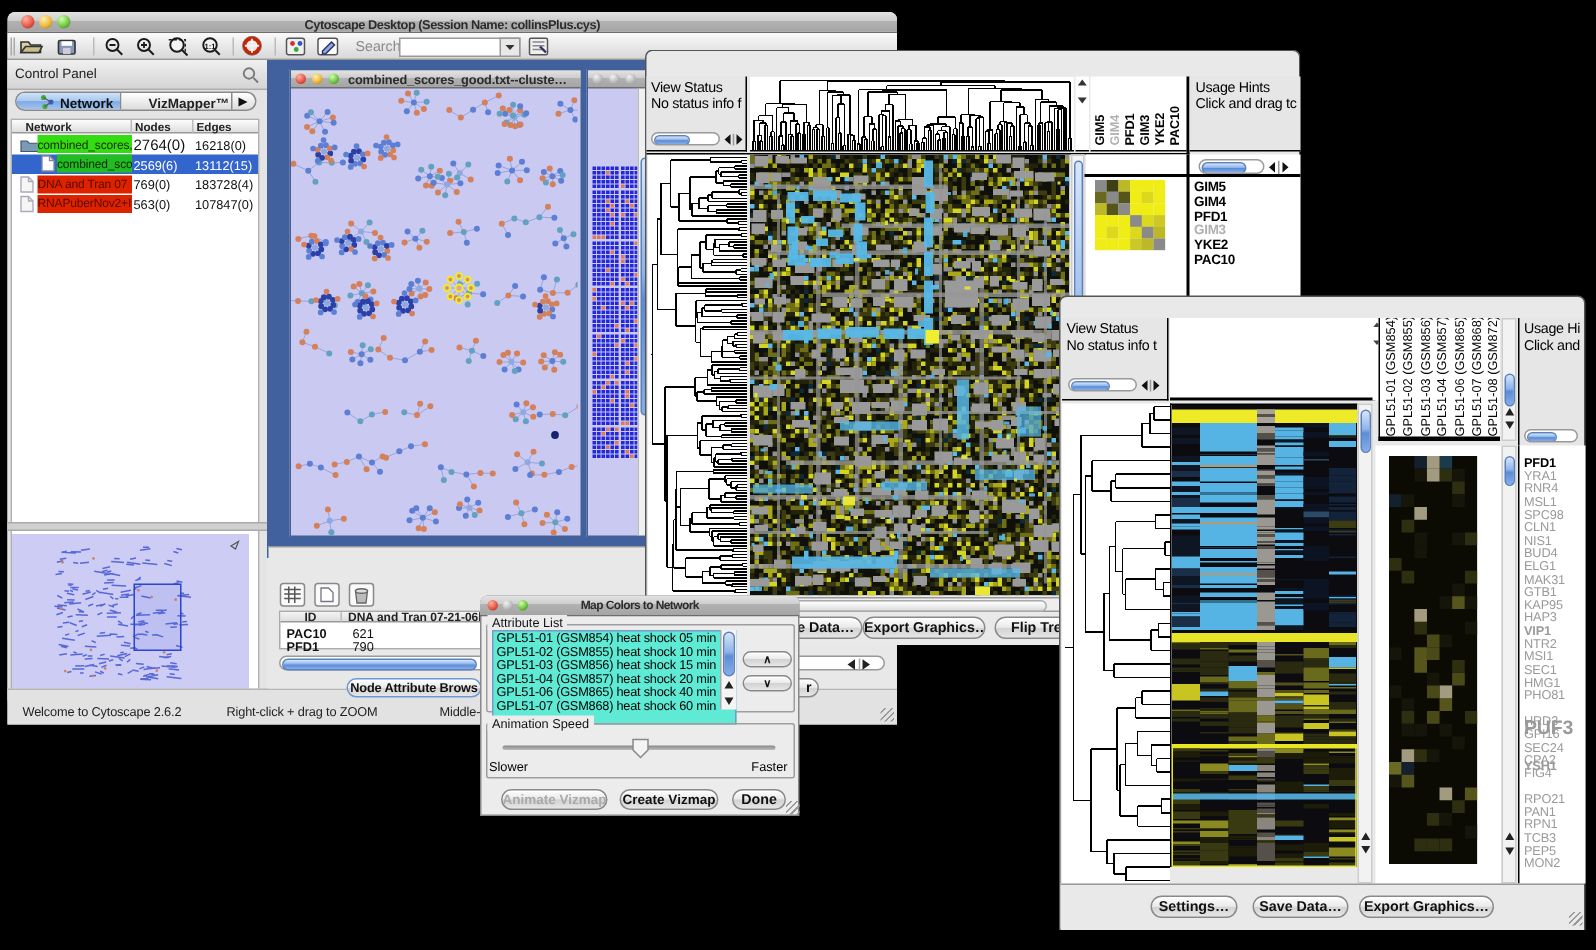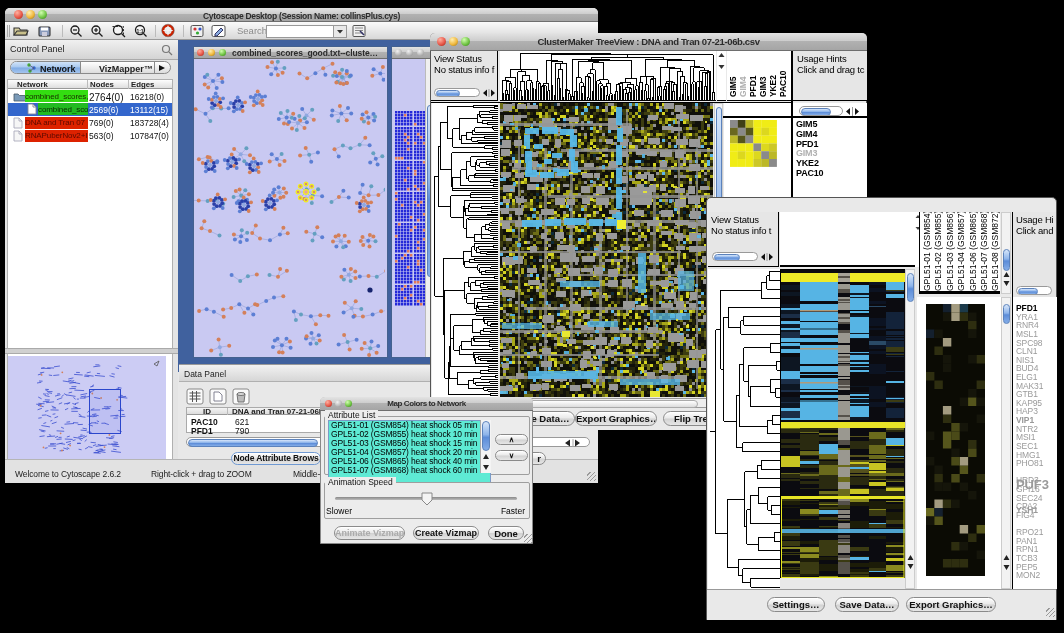--- a/index.html
+++ b/index.html
@@ -634,23 +634,20 @@
       <svg width="43" height="298" style="position:absolute;left:0;top:0">
         <path d="M3 52h2.4v2.4h-2.4zM6 52h2.4v2.4h-2.4zM9 52h2.4v2.4h-2.4zM12 52h2.4v2.4h-2.4zM15 52h2.4v2.4h-2.4zM18 52h2.4v2.4h-2.4zM22 52h2.4v2.4h-2.4zM25 52h2.4v2.4h-2.4zM28 52h2.4v2.4h-2.4zM31 52h2.4v2.4h-2.4zM34 52h2.4v2.4h-2.4zM37 52h2.4v2.4h-2.4zM40 52h2.4v2.4h-2.4zM3 55h2.4v2.4h-2.4zM6 55h2.4v2.4h-2.4zM9 55h2.4v2.4h-2.4zM15 55h2.4v2.4h-2.4zM18 55h2.4v2.4h-2.4zM22 55h2.4v2.4h-2.4zM25 55h2.4v2.4h-2.4zM28 55h2.4v2.4h-2.4zM31 55h2.4v2.4h-2.4zM34 55h2.4v2.4h-2.4zM37 55h2.4v2.4h-2.4zM40 55h2.4v2.4h-2.4zM3 58h2.4v2.4h-2.4zM6 58h2.4v2.4h-2.4zM9 58h2.4v2.4h-2.4zM12 58h2.4v2.4h-2.4zM15 58h2.4v2.4h-2.4zM18 58h2.4v2.4h-2.4zM22 58h2.4v2.4h-2.4zM25 58h2.4v2.4h-2.4zM28 58h2.4v2.4h-2.4zM31 58h2.4v2.4h-2.4zM34 58h2.4v2.4h-2.4zM37 58h2.4v2.4h-2.4zM40 58h2.4v2.4h-2.4zM3 61h2.4v2.4h-2.4zM6 61h2.4v2.4h-2.4zM9 61h2.4v2.4h-2.4zM12 61h2.4v2.4h-2.4zM15 61h2.4v2.4h-2.4zM18 61h2.4v2.4h-2.4zM22 61h2.4v2.4h-2.4zM25 61h2.4v2.4h-2.4zM28 61h2.4v2.4h-2.4zM31 61h2.4v2.4h-2.4zM34 61h2.4v2.4h-2.4zM37 61h2.4v2.4h-2.4zM40 61h2.4v2.4h-2.4zM3 64h2.4v2.4h-2.4zM6 64h2.4v2.4h-2.4zM9 64h2.4v2.4h-2.4zM12 64h2.4v2.4h-2.4zM15 64h2.4v2.4h-2.4zM18 64h2.4v2.4h-2.4zM25 64h2.4v2.4h-2.4zM28 64h2.4v2.4h-2.4zM31 64h2.4v2.4h-2.4zM34 64h2.4v2.4h-2.4zM37 64h2.4v2.4h-2.4zM3 68h2.4v2.4h-2.4zM6 68h2.4v2.4h-2.4zM9 68h2.4v2.4h-2.4zM12 68h2.4v2.4h-2.4zM15 68h2.4v2.4h-2.4zM18 68h2.4v2.4h-2.4zM22 68h2.4v2.4h-2.4zM25 68h2.4v2.4h-2.4zM28 68h2.4v2.4h-2.4zM31 68h2.4v2.4h-2.4zM34 68h2.4v2.4h-2.4zM37 68h2.4v2.4h-2.4zM40 68h2.4v2.4h-2.4zM3 71h2.4v2.4h-2.4zM6 71h2.4v2.4h-2.4zM9 71h2.4v2.4h-2.4zM12 71h2.4v2.4h-2.4zM15 71h2.4v2.4h-2.4zM18 71h2.4v2.4h-2.4zM22 71h2.4v2.4h-2.4zM25 71h2.4v2.4h-2.4zM28 71h2.4v2.4h-2.4zM31 71h2.4v2.4h-2.4zM34 71h2.4v2.4h-2.4zM37 71h2.4v2.4h-2.4zM40 71h2.4v2.4h-2.4zM3 74h2.4v2.4h-2.4zM6 74h2.4v2.4h-2.4zM9 74h2.4v2.4h-2.4zM15 74h2.4v2.4h-2.4zM18 74h2.4v2.4h-2.4zM22 74h2.4v2.4h-2.4zM28 74h2.4v2.4h-2.4zM31 74h2.4v2.4h-2.4zM40 74h2.4v2.4h-2.4zM3 77h2.4v2.4h-2.4zM6 77h2.4v2.4h-2.4zM9 77h2.4v2.4h-2.4zM12 77h2.4v2.4h-2.4zM18 77h2.4v2.4h-2.4zM22 77h2.4v2.4h-2.4zM25 77h2.4v2.4h-2.4zM31 77h2.4v2.4h-2.4zM34 77h2.4v2.4h-2.4zM37 77h2.4v2.4h-2.4zM40 77h2.4v2.4h-2.4zM3 80h2.4v2.4h-2.4zM6 80h2.4v2.4h-2.4zM9 80h2.4v2.4h-2.4zM15 80h2.4v2.4h-2.4zM18 80h2.4v2.4h-2.4zM22 80h2.4v2.4h-2.4zM25 80h2.4v2.4h-2.4zM28 80h2.4v2.4h-2.4zM31 80h2.4v2.4h-2.4zM34 80h2.4v2.4h-2.4zM37 80h2.4v2.4h-2.4zM40 80h2.4v2.4h-2.4zM3 83h2.4v2.4h-2.4zM6 83h2.4v2.4h-2.4zM9 83h2.4v2.4h-2.4zM12 83h2.4v2.4h-2.4zM18 83h2.4v2.4h-2.4zM25 83h2.4v2.4h-2.4zM28 83h2.4v2.4h-2.4zM34 83h2.4v2.4h-2.4zM37 83h2.4v2.4h-2.4zM40 83h2.4v2.4h-2.4zM3 86h2.4v2.4h-2.4zM6 86h2.4v2.4h-2.4zM9 86h2.4v2.4h-2.4zM12 86h2.4v2.4h-2.4zM15 86h2.4v2.4h-2.4zM18 86h2.4v2.4h-2.4zM22 86h2.4v2.4h-2.4zM25 86h2.4v2.4h-2.4zM28 86h2.4v2.4h-2.4zM31 86h2.4v2.4h-2.4zM34 86h2.4v2.4h-2.4zM40 86h2.4v2.4h-2.4zM3 89h2.4v2.4h-2.4zM6 89h2.4v2.4h-2.4zM9 89h2.4v2.4h-2.4zM12 89h2.4v2.4h-2.4zM18 89h2.4v2.4h-2.4zM22 89h2.4v2.4h-2.4zM25 89h2.4v2.4h-2.4zM28 89h2.4v2.4h-2.4zM31 89h2.4v2.4h-2.4zM34 89h2.4v2.4h-2.4zM37 89h2.4v2.4h-2.4zM3 92h2.4v2.4h-2.4zM6 92h2.4v2.4h-2.4zM9 92h2.4v2.4h-2.4zM12 92h2.4v2.4h-2.4zM15 92h2.4v2.4h-2.4zM18 92h2.4v2.4h-2.4zM22 92h2.4v2.4h-2.4zM25 92h2.4v2.4h-2.4zM28 92h2.4v2.4h-2.4zM31 92h2.4v2.4h-2.4zM34 92h2.4v2.4h-2.4zM37 92h2.4v2.4h-2.4zM40 92h2.4v2.4h-2.4zM3 95h2.4v2.4h-2.4zM6 95h2.4v2.4h-2.4zM9 95h2.4v2.4h-2.4zM12 95h2.4v2.4h-2.4zM15 95h2.4v2.4h-2.4zM18 95h2.4v2.4h-2.4zM22 95h2.4v2.4h-2.4zM25 95h2.4v2.4h-2.4zM28 95h2.4v2.4h-2.4zM31 95h2.4v2.4h-2.4zM34 95h2.4v2.4h-2.4zM37 95h2.4v2.4h-2.4zM40 95h2.4v2.4h-2.4zM12 98h2.4v2.4h-2.4zM15 98h2.4v2.4h-2.4zM18 98h2.4v2.4h-2.4zM22 98h2.4v2.4h-2.4zM25 98h2.4v2.4h-2.4zM28 98h2.4v2.4h-2.4zM31 98h2.4v2.4h-2.4zM34 98h2.4v2.4h-2.4zM37 98h2.4v2.4h-2.4zM40 98h2.4v2.4h-2.4zM3 102h2.4v2.4h-2.4zM6 102h2.4v2.4h-2.4zM9 102h2.4v2.4h-2.4zM12 102h2.4v2.4h-2.4zM15 102h2.4v2.4h-2.4zM18 102h2.4v2.4h-2.4zM22 102h2.4v2.4h-2.4zM25 102h2.4v2.4h-2.4zM28 102h2.4v2.4h-2.4zM37 102h2.4v2.4h-2.4zM40 102h2.4v2.4h-2.4zM3 105h2.4v2.4h-2.4zM6 105h2.4v2.4h-2.4zM9 105h2.4v2.4h-2.4zM12 105h2.4v2.4h-2.4zM15 105h2.4v2.4h-2.4zM18 105h2.4v2.4h-2.4zM22 105h2.4v2.4h-2.4zM25 105h2.4v2.4h-2.4zM28 105h2.4v2.4h-2.4zM31 105h2.4v2.4h-2.4zM34 105h2.4v2.4h-2.4zM37 105h2.4v2.4h-2.4zM40 105h2.4v2.4h-2.4zM3 108h2.4v2.4h-2.4zM6 108h2.4v2.4h-2.4zM9 108h2.4v2.4h-2.4zM12 108h2.4v2.4h-2.4zM18 108h2.4v2.4h-2.4zM22 108h2.4v2.4h-2.4zM25 108h2.4v2.4h-2.4zM28 108h2.4v2.4h-2.4zM31 108h2.4v2.4h-2.4zM34 108h2.4v2.4h-2.4zM37 108h2.4v2.4h-2.4zM40 108h2.4v2.4h-2.4zM3 111h2.4v2.4h-2.4zM6 111h2.4v2.4h-2.4zM9 111h2.4v2.4h-2.4zM12 111h2.4v2.4h-2.4zM15 111h2.4v2.4h-2.4zM18 111h2.4v2.4h-2.4zM25 111h2.4v2.4h-2.4zM28 111h2.4v2.4h-2.4zM31 111h2.4v2.4h-2.4zM34 111h2.4v2.4h-2.4zM40 111h2.4v2.4h-2.4zM3 114h2.4v2.4h-2.4zM6 114h2.4v2.4h-2.4zM9 114h2.4v2.4h-2.4zM12 114h2.4v2.4h-2.4zM15 114h2.4v2.4h-2.4zM18 114h2.4v2.4h-2.4zM25 114h2.4v2.4h-2.4zM28 114h2.4v2.4h-2.4zM31 114h2.4v2.4h-2.4zM34 114h2.4v2.4h-2.4zM40 114h2.4v2.4h-2.4zM3 117h2.4v2.4h-2.4zM6 117h2.4v2.4h-2.4zM9 117h2.4v2.4h-2.4zM12 117h2.4v2.4h-2.4zM15 117h2.4v2.4h-2.4zM18 117h2.4v2.4h-2.4zM22 117h2.4v2.4h-2.4zM25 117h2.4v2.4h-2.4zM28 117h2.4v2.4h-2.4zM31 117h2.4v2.4h-2.4zM34 117h2.4v2.4h-2.4zM37 117h2.4v2.4h-2.4zM40 117h2.4v2.4h-2.4zM3 120h2.4v2.4h-2.4zM6 120h2.4v2.4h-2.4zM9 120h2.4v2.4h-2.4zM15 120h2.4v2.4h-2.4zM18 120h2.4v2.4h-2.4zM22 120h2.4v2.4h-2.4zM25 120h2.4v2.4h-2.4zM28 120h2.4v2.4h-2.4zM31 120h2.4v2.4h-2.4zM34 120h2.4v2.4h-2.4zM37 120h2.4v2.4h-2.4zM40 120h2.4v2.4h-2.4zM3 123h2.4v2.4h-2.4zM6 123h2.4v2.4h-2.4zM9 123h2.4v2.4h-2.4zM12 123h2.4v2.4h-2.4zM15 123h2.4v2.4h-2.4zM18 123h2.4v2.4h-2.4zM22 123h2.4v2.4h-2.4zM25 123h2.4v2.4h-2.4zM28 123h2.4v2.4h-2.4zM34 123h2.4v2.4h-2.4zM37 123h2.4v2.4h-2.4zM40 123h2.4v2.4h-2.4zM3 126h2.4v2.4h-2.4zM6 126h2.4v2.4h-2.4zM9 126h2.4v2.4h-2.4zM12 126h2.4v2.4h-2.4zM15 126h2.4v2.4h-2.4zM18 126h2.4v2.4h-2.4zM25 126h2.4v2.4h-2.4zM28 126h2.4v2.4h-2.4zM31 126h2.4v2.4h-2.4zM34 126h2.4v2.4h-2.4zM37 126h2.4v2.4h-2.4zM40 126h2.4v2.4h-2.4zM3 129h2.4v2.4h-2.4zM6 129h2.4v2.4h-2.4zM9 129h2.4v2.4h-2.4zM12 129h2.4v2.4h-2.4zM18 129h2.4v2.4h-2.4zM22 129h2.4v2.4h-2.4zM28 129h2.4v2.4h-2.4zM31 129h2.4v2.4h-2.4zM34 129h2.4v2.4h-2.4zM40 129h2.4v2.4h-2.4zM6 133h2.4v2.4h-2.4zM9 133h2.4v2.4h-2.4zM12 133h2.4v2.4h-2.4zM15 133h2.4v2.4h-2.4zM18 133h2.4v2.4h-2.4zM22 133h2.4v2.4h-2.4zM25 133h2.4v2.4h-2.4zM28 133h2.4v2.4h-2.4zM31 133h2.4v2.4h-2.4zM37 133h2.4v2.4h-2.4zM40 133h2.4v2.4h-2.4zM3 136h2.4v2.4h-2.4zM6 136h2.4v2.4h-2.4zM9 136h2.4v2.4h-2.4zM12 136h2.4v2.4h-2.4zM15 136h2.4v2.4h-2.4zM18 136h2.4v2.4h-2.4zM22 136h2.4v2.4h-2.4zM25 136h2.4v2.4h-2.4zM28 136h2.4v2.4h-2.4zM31 136h2.4v2.4h-2.4zM34 136h2.4v2.4h-2.4zM37 136h2.4v2.4h-2.4zM40 136h2.4v2.4h-2.4zM6 139h2.4v2.4h-2.4zM9 139h2.4v2.4h-2.4zM12 139h2.4v2.4h-2.4zM15 139h2.4v2.4h-2.4zM18 139h2.4v2.4h-2.4zM22 139h2.4v2.4h-2.4zM25 139h2.4v2.4h-2.4zM28 139h2.4v2.4h-2.4zM31 139h2.4v2.4h-2.4zM34 139h2.4v2.4h-2.4zM37 139h2.4v2.4h-2.4zM40 139h2.4v2.4h-2.4zM3 142h2.4v2.4h-2.4zM6 142h2.4v2.4h-2.4zM9 142h2.4v2.4h-2.4zM12 142h2.4v2.4h-2.4zM15 142h2.4v2.4h-2.4zM18 142h2.4v2.4h-2.4zM25 142h2.4v2.4h-2.4zM31 142h2.4v2.4h-2.4zM34 142h2.4v2.4h-2.4zM37 142h2.4v2.4h-2.4zM40 142h2.4v2.4h-2.4zM3 145h2.4v2.4h-2.4zM6 145h2.4v2.4h-2.4zM12 145h2.4v2.4h-2.4zM15 145h2.4v2.4h-2.4zM18 145h2.4v2.4h-2.4zM22 145h2.4v2.4h-2.4zM28 145h2.4v2.4h-2.4zM31 145h2.4v2.4h-2.4zM34 145h2.4v2.4h-2.4zM37 145h2.4v2.4h-2.4zM40 145h2.4v2.4h-2.4zM3 148h2.4v2.4h-2.4zM6 148h2.4v2.4h-2.4zM9 148h2.4v2.4h-2.4zM12 148h2.4v2.4h-2.4zM15 148h2.4v2.4h-2.4zM18 148h2.4v2.4h-2.4zM22 148h2.4v2.4h-2.4zM25 148h2.4v2.4h-2.4zM28 148h2.4v2.4h-2.4zM31 148h2.4v2.4h-2.4zM34 148h2.4v2.4h-2.4zM40 148h2.4v2.4h-2.4zM3 151h2.4v2.4h-2.4zM6 151h2.4v2.4h-2.4zM9 151h2.4v2.4h-2.4zM12 151h2.4v2.4h-2.4zM15 151h2.4v2.4h-2.4zM18 151h2.4v2.4h-2.4zM22 151h2.4v2.4h-2.4zM25 151h2.4v2.4h-2.4zM28 151h2.4v2.4h-2.4zM31 151h2.4v2.4h-2.4zM34 151h2.4v2.4h-2.4zM37 151h2.4v2.4h-2.4zM40 151h2.4v2.4h-2.4zM3 154h2.4v2.4h-2.4zM6 154h2.4v2.4h-2.4zM9 154h2.4v2.4h-2.4zM12 154h2.4v2.4h-2.4zM15 154h2.4v2.4h-2.4zM18 154h2.4v2.4h-2.4zM22 154h2.4v2.4h-2.4zM25 154h2.4v2.4h-2.4zM28 154h2.4v2.4h-2.4zM34 154h2.4v2.4h-2.4zM37 154h2.4v2.4h-2.4zM40 154h2.4v2.4h-2.4zM3 157h2.4v2.4h-2.4zM6 157h2.4v2.4h-2.4zM9 157h2.4v2.4h-2.4zM12 157h2.4v2.4h-2.4zM15 157h2.4v2.4h-2.4zM22 157h2.4v2.4h-2.4zM25 157h2.4v2.4h-2.4zM28 157h2.4v2.4h-2.4zM31 157h2.4v2.4h-2.4zM34 157h2.4v2.4h-2.4zM40 157h2.4v2.4h-2.4zM3 160h2.4v2.4h-2.4zM6 160h2.4v2.4h-2.4zM9 160h2.4v2.4h-2.4zM12 160h2.4v2.4h-2.4zM15 160h2.4v2.4h-2.4zM18 160h2.4v2.4h-2.4zM22 160h2.4v2.4h-2.4zM28 160h2.4v2.4h-2.4zM31 160h2.4v2.4h-2.4zM34 160h2.4v2.4h-2.4zM37 160h2.4v2.4h-2.4zM40 160h2.4v2.4h-2.4zM3 164h2.4v2.4h-2.4zM9 164h2.4v2.4h-2.4zM12 164h2.4v2.4h-2.4zM15 164h2.4v2.4h-2.4zM18 164h2.4v2.4h-2.4zM22 164h2.4v2.4h-2.4zM25 164h2.4v2.4h-2.4zM28 164h2.4v2.4h-2.4zM31 164h2.4v2.4h-2.4zM37 164h2.4v2.4h-2.4zM40 164h2.4v2.4h-2.4zM3 167h2.4v2.4h-2.4zM6 167h2.4v2.4h-2.4zM9 167h2.4v2.4h-2.4zM12 167h2.4v2.4h-2.4zM15 167h2.4v2.4h-2.4zM18 167h2.4v2.4h-2.4zM25 167h2.4v2.4h-2.4zM28 167h2.4v2.4h-2.4zM31 167h2.4v2.4h-2.4zM34 167h2.4v2.4h-2.4zM37 167h2.4v2.4h-2.4zM40 167h2.4v2.4h-2.4zM3 170h2.4v2.4h-2.4zM6 170h2.4v2.4h-2.4zM9 170h2.4v2.4h-2.4zM12 170h2.4v2.4h-2.4zM15 170h2.4v2.4h-2.4zM22 170h2.4v2.4h-2.4zM25 170h2.4v2.4h-2.4zM28 170h2.4v2.4h-2.4zM37 170h2.4v2.4h-2.4zM40 170h2.4v2.4h-2.4zM3 173h2.4v2.4h-2.4zM6 173h2.4v2.4h-2.4zM9 173h2.4v2.4h-2.4zM12 173h2.4v2.4h-2.4zM15 173h2.4v2.4h-2.4zM18 173h2.4v2.4h-2.4zM22 173h2.4v2.4h-2.4zM25 173h2.4v2.4h-2.4zM28 173h2.4v2.4h-2.4zM31 173h2.4v2.4h-2.4zM34 173h2.4v2.4h-2.4zM37 173h2.4v2.4h-2.4zM40 173h2.4v2.4h-2.4zM6 176h2.4v2.4h-2.4zM9 176h2.4v2.4h-2.4zM12 176h2.4v2.4h-2.4zM15 176h2.4v2.4h-2.4zM18 176h2.4v2.4h-2.4zM22 176h2.4v2.4h-2.4zM25 176h2.4v2.4h-2.4zM28 176h2.4v2.4h-2.4zM31 176h2.4v2.4h-2.4zM34 176h2.4v2.4h-2.4zM37 176h2.4v2.4h-2.4zM40 176h2.4v2.4h-2.4zM3 179h2.4v2.4h-2.4zM6 179h2.4v2.4h-2.4zM9 179h2.4v2.4h-2.4zM12 179h2.4v2.4h-2.4zM15 179h2.4v2.4h-2.4zM18 179h2.4v2.4h-2.4zM22 179h2.4v2.4h-2.4zM25 179h2.4v2.4h-2.4zM28 179h2.4v2.4h-2.4zM34 179h2.4v2.4h-2.4zM37 179h2.4v2.4h-2.4zM40 179h2.4v2.4h-2.4zM3 182h2.4v2.4h-2.4zM6 182h2.4v2.4h-2.4zM9 182h2.4v2.4h-2.4zM12 182h2.4v2.4h-2.4zM15 182h2.4v2.4h-2.4zM18 182h2.4v2.4h-2.4zM22 182h2.4v2.4h-2.4zM28 182h2.4v2.4h-2.4zM31 182h2.4v2.4h-2.4zM34 182h2.4v2.4h-2.4zM37 182h2.4v2.4h-2.4zM40 182h2.4v2.4h-2.4zM3 185h2.4v2.4h-2.4zM6 185h2.4v2.4h-2.4zM9 185h2.4v2.4h-2.4zM12 185h2.4v2.4h-2.4zM15 185h2.4v2.4h-2.4zM18 185h2.4v2.4h-2.4zM22 185h2.4v2.4h-2.4zM25 185h2.4v2.4h-2.4zM28 185h2.4v2.4h-2.4zM31 185h2.4v2.4h-2.4zM34 185h2.4v2.4h-2.4zM37 185h2.4v2.4h-2.4zM40 185h2.4v2.4h-2.4zM3 188h2.4v2.4h-2.4zM6 188h2.4v2.4h-2.4zM9 188h2.4v2.4h-2.4zM12 188h2.4v2.4h-2.4zM15 188h2.4v2.4h-2.4zM18 188h2.4v2.4h-2.4zM22 188h2.4v2.4h-2.4zM28 188h2.4v2.4h-2.4zM31 188h2.4v2.4h-2.4zM34 188h2.4v2.4h-2.4zM37 188h2.4v2.4h-2.4zM40 188h2.4v2.4h-2.4zM3 191h2.4v2.4h-2.4zM6 191h2.4v2.4h-2.4zM9 191h2.4v2.4h-2.4zM12 191h2.4v2.4h-2.4zM18 191h2.4v2.4h-2.4zM22 191h2.4v2.4h-2.4zM25 191h2.4v2.4h-2.4zM28 191h2.4v2.4h-2.4zM31 191h2.4v2.4h-2.4zM37 191h2.4v2.4h-2.4zM40 191h2.4v2.4h-2.4zM3 195h2.4v2.4h-2.4zM6 195h2.4v2.4h-2.4zM9 195h2.4v2.4h-2.4zM15 195h2.4v2.4h-2.4zM22 195h2.4v2.4h-2.4zM25 195h2.4v2.4h-2.4zM28 195h2.4v2.4h-2.4zM31 195h2.4v2.4h-2.4zM34 195h2.4v2.4h-2.4zM37 195h2.4v2.4h-2.4zM40 195h2.4v2.4h-2.4zM3 198h2.4v2.4h-2.4zM6 198h2.4v2.4h-2.4zM12 198h2.4v2.4h-2.4zM15 198h2.4v2.4h-2.4zM18 198h2.4v2.4h-2.4zM22 198h2.4v2.4h-2.4zM25 198h2.4v2.4h-2.4zM28 198h2.4v2.4h-2.4zM31 198h2.4v2.4h-2.4zM34 198h2.4v2.4h-2.4zM40 198h2.4v2.4h-2.4zM6 201h2.4v2.4h-2.4zM9 201h2.4v2.4h-2.4zM12 201h2.4v2.4h-2.4zM15 201h2.4v2.4h-2.4zM18 201h2.4v2.4h-2.4zM22 201h2.4v2.4h-2.4zM28 201h2.4v2.4h-2.4zM31 201h2.4v2.4h-2.4zM34 201h2.4v2.4h-2.4zM37 201h2.4v2.4h-2.4zM3 204h2.4v2.4h-2.4zM6 204h2.4v2.4h-2.4zM9 204h2.4v2.4h-2.4zM12 204h2.4v2.4h-2.4zM15 204h2.4v2.4h-2.4zM18 204h2.4v2.4h-2.4zM22 204h2.4v2.4h-2.4zM28 204h2.4v2.4h-2.4zM31 204h2.4v2.4h-2.4zM34 204h2.4v2.4h-2.4zM37 204h2.4v2.4h-2.4zM40 204h2.4v2.4h-2.4zM3 207h2.4v2.4h-2.4zM6 207h2.4v2.4h-2.4zM9 207h2.4v2.4h-2.4zM12 207h2.4v2.4h-2.4zM18 207h2.4v2.4h-2.4zM22 207h2.4v2.4h-2.4zM25 207h2.4v2.4h-2.4zM28 207h2.4v2.4h-2.4zM31 207h2.4v2.4h-2.4zM34 207h2.4v2.4h-2.4zM37 207h2.4v2.4h-2.4zM40 207h2.4v2.4h-2.4zM3 210h2.4v2.4h-2.4zM6 210h2.4v2.4h-2.4zM9 210h2.4v2.4h-2.4zM12 210h2.4v2.4h-2.4zM15 210h2.4v2.4h-2.4zM18 210h2.4v2.4h-2.4zM22 210h2.4v2.4h-2.4zM25 210h2.4v2.4h-2.4zM31 210h2.4v2.4h-2.4zM34 210h2.4v2.4h-2.4zM37 210h2.4v2.4h-2.4zM40 210h2.4v2.4h-2.4zM3 213h2.4v2.4h-2.4zM6 213h2.4v2.4h-2.4zM9 213h2.4v2.4h-2.4zM12 213h2.4v2.4h-2.4zM15 213h2.4v2.4h-2.4zM18 213h2.4v2.4h-2.4zM22 213h2.4v2.4h-2.4zM25 213h2.4v2.4h-2.4zM28 213h2.4v2.4h-2.4zM31 213h2.4v2.4h-2.4zM34 213h2.4v2.4h-2.4zM37 213h2.4v2.4h-2.4zM40 213h2.4v2.4h-2.4zM3 216h2.4v2.4h-2.4zM6 216h2.4v2.4h-2.4zM9 216h2.4v2.4h-2.4zM12 216h2.4v2.4h-2.4zM15 216h2.4v2.4h-2.4zM18 216h2.4v2.4h-2.4zM22 216h2.4v2.4h-2.4zM25 216h2.4v2.4h-2.4zM28 216h2.4v2.4h-2.4zM31 216h2.4v2.4h-2.4zM34 216h2.4v2.4h-2.4zM37 216h2.4v2.4h-2.4zM40 216h2.4v2.4h-2.4zM3 219h2.4v2.4h-2.4zM6 219h2.4v2.4h-2.4zM9 219h2.4v2.4h-2.4zM12 219h2.4v2.4h-2.4zM15 219h2.4v2.4h-2.4zM18 219h2.4v2.4h-2.4zM22 219h2.4v2.4h-2.4zM25 219h2.4v2.4h-2.4zM28 219h2.4v2.4h-2.4zM31 219h2.4v2.4h-2.4zM34 219h2.4v2.4h-2.4zM40 219h2.4v2.4h-2.4zM3 222h2.4v2.4h-2.4zM6 222h2.4v2.4h-2.4zM9 222h2.4v2.4h-2.4zM12 222h2.4v2.4h-2.4zM15 222h2.4v2.4h-2.4zM18 222h2.4v2.4h-2.4zM28 222h2.4v2.4h-2.4zM31 222h2.4v2.4h-2.4zM34 222h2.4v2.4h-2.4zM37 222h2.4v2.4h-2.4zM3 226h2.4v2.4h-2.4zM6 226h2.4v2.4h-2.4zM9 226h2.4v2.4h-2.4zM15 226h2.4v2.4h-2.4zM22 226h2.4v2.4h-2.4zM25 226h2.4v2.4h-2.4zM28 226h2.4v2.4h-2.4zM31 226h2.4v2.4h-2.4zM34 226h2.4v2.4h-2.4zM37 226h2.4v2.4h-2.4zM40 226h2.4v2.4h-2.4zM3 229h2.4v2.4h-2.4zM6 229h2.4v2.4h-2.4zM12 229h2.4v2.4h-2.4zM15 229h2.4v2.4h-2.4zM18 229h2.4v2.4h-2.4zM22 229h2.4v2.4h-2.4zM25 229h2.4v2.4h-2.4zM28 229h2.4v2.4h-2.4zM31 229h2.4v2.4h-2.4zM34 229h2.4v2.4h-2.4zM37 229h2.4v2.4h-2.4zM40 229h2.4v2.4h-2.4zM3 232h2.4v2.4h-2.4zM6 232h2.4v2.4h-2.4zM9 232h2.4v2.4h-2.4zM12 232h2.4v2.4h-2.4zM15 232h2.4v2.4h-2.4zM18 232h2.4v2.4h-2.4zM22 232h2.4v2.4h-2.4zM25 232h2.4v2.4h-2.4zM28 232h2.4v2.4h-2.4zM31 232h2.4v2.4h-2.4zM34 232h2.4v2.4h-2.4zM37 232h2.4v2.4h-2.4zM40 232h2.4v2.4h-2.4zM3 235h2.4v2.4h-2.4zM6 235h2.4v2.4h-2.4zM9 235h2.4v2.4h-2.4zM12 235h2.4v2.4h-2.4zM15 235h2.4v2.4h-2.4zM22 235h2.4v2.4h-2.4zM25 235h2.4v2.4h-2.4zM28 235h2.4v2.4h-2.4zM31 235h2.4v2.4h-2.4zM34 235h2.4v2.4h-2.4zM37 235h2.4v2.4h-2.4zM40 235h2.4v2.4h-2.4zM3 238h2.4v2.4h-2.4zM6 238h2.4v2.4h-2.4zM9 238h2.4v2.4h-2.4zM15 238h2.4v2.4h-2.4zM18 238h2.4v2.4h-2.4zM22 238h2.4v2.4h-2.4zM25 238h2.4v2.4h-2.4zM28 238h2.4v2.4h-2.4zM31 238h2.4v2.4h-2.4zM34 238h2.4v2.4h-2.4zM37 238h2.4v2.4h-2.4zM3 241h2.4v2.4h-2.4zM6 241h2.4v2.4h-2.4zM9 241h2.4v2.4h-2.4zM12 241h2.4v2.4h-2.4zM15 241h2.4v2.4h-2.4zM18 241h2.4v2.4h-2.4zM22 241h2.4v2.4h-2.4zM28 241h2.4v2.4h-2.4zM31 241h2.4v2.4h-2.4zM37 241h2.4v2.4h-2.4zM40 241h2.4v2.4h-2.4zM3 244h2.4v2.4h-2.4zM6 244h2.4v2.4h-2.4zM9 244h2.4v2.4h-2.4zM12 244h2.4v2.4h-2.4zM15 244h2.4v2.4h-2.4zM18 244h2.4v2.4h-2.4zM22 244h2.4v2.4h-2.4zM25 244h2.4v2.4h-2.4zM31 244h2.4v2.4h-2.4zM34 244h2.4v2.4h-2.4zM37 244h2.4v2.4h-2.4zM40 244h2.4v2.4h-2.4z" fill="#2428d8"></path>
         <path d="M12 55h2.4v2.4h-2.4zM22 64h2.4v2.4h-2.4zM40 64h2.4v2.4h-2.4zM12 74h2.4v2.4h-2.4zM25 74h2.4v2.4h-2.4zM34 74h2.4v2.4h-2.4zM37 74h2.4v2.4h-2.4zM15 77h2.4v2.4h-2.4zM28 77h2.4v2.4h-2.4zM12 80h2.4v2.4h-2.4zM15 83h2.4v2.4h-2.4zM22 83h2.4v2.4h-2.4zM31 83h2.4v2.4h-2.4zM37 86h2.4v2.4h-2.4zM15 89h2.4v2.4h-2.4zM40 89h2.4v2.4h-2.4zM3 98h2.4v2.4h-2.4zM6 98h2.4v2.4h-2.4zM9 98h2.4v2.4h-2.4zM31 102h2.4v2.4h-2.4zM34 102h2.4v2.4h-2.4zM15 108h2.4v2.4h-2.4zM22 111h2.4v2.4h-2.4zM37 111h2.4v2.4h-2.4zM22 114h2.4v2.4h-2.4zM37 114h2.4v2.4h-2.4zM12 120h2.4v2.4h-2.4zM31 123h2.4v2.4h-2.4zM22 126h2.4v2.4h-2.4zM15 129h2.4v2.4h-2.4zM25 129h2.4v2.4h-2.4zM37 129h2.4v2.4h-2.4zM3 133h2.4v2.4h-2.4zM34 133h2.4v2.4h-2.4zM3 139h2.4v2.4h-2.4zM22 142h2.4v2.4h-2.4zM28 142h2.4v2.4h-2.4zM9 145h2.4v2.4h-2.4zM25 145h2.4v2.4h-2.4zM37 148h2.4v2.4h-2.4zM31 154h2.4v2.4h-2.4zM18 157h2.4v2.4h-2.4zM37 157h2.4v2.4h-2.4zM25 160h2.4v2.4h-2.4zM6 164h2.4v2.4h-2.4zM34 164h2.4v2.4h-2.4zM22 167h2.4v2.4h-2.4zM18 170h2.4v2.4h-2.4zM31 170h2.4v2.4h-2.4zM34 170h2.4v2.4h-2.4zM3 176h2.4v2.4h-2.4zM31 179h2.4v2.4h-2.4zM25 182h2.4v2.4h-2.4zM25 188h2.4v2.4h-2.4zM15 191h2.4v2.4h-2.4zM34 191h2.4v2.4h-2.4zM12 195h2.4v2.4h-2.4zM18 195h2.4v2.4h-2.4zM9 198h2.4v2.4h-2.4zM37 198h2.4v2.4h-2.4zM3 201h2.4v2.4h-2.4zM25 201h2.4v2.4h-2.4zM40 201h2.4v2.4h-2.4zM25 204h2.4v2.4h-2.4zM15 207h2.4v2.4h-2.4zM28 210h2.4v2.4h-2.4zM37 219h2.4v2.4h-2.4zM22 222h2.4v2.4h-2.4zM25 222h2.4v2.4h-2.4zM40 222h2.4v2.4h-2.4zM12 226h2.4v2.4h-2.4zM18 226h2.4v2.4h-2.4zM9 229h2.4v2.4h-2.4zM18 235h2.4v2.4h-2.4zM12 238h2.4v2.4h-2.4zM40 238h2.4v2.4h-2.4zM25 241h2.4v2.4h-2.4zM34 241h2.4v2.4h-2.4zM28 244h2.4v2.4h-2.4z" fill="#e07858"></path>
       </svg>
       <div class="abs" style="left:33px;top:0;width:8px;height:298px;background:#f0f0f0;border-left:1px solid #bbb">
         <div class="pill" style="left:0.5px;top:46px;width:6px;height:172px"></div>
       </div>
     </div>
   </div>
 <div class="abs" style="left:179px;top:364px;width:419px;height:95px;background:#e8e8e8;border-top:1px solid #999">
-    <div class="abs" style="left:0;top:0;width:419px;height:17px;background:linear-gradient(#f2f2f2,#d6d6d6);border-bottom:1px solid #b0b0b0">
-      <div class="abs" style="left:5px;top:4px;font-size:8.5px;color:#222">Data Panel</div>
-    </div>
     <svg width="80" height="22" style="left:7px;top:22px">
 <rect x="1" y="2" width="16" height="15" rx="2" fill="#fafafa" stroke="#888"></rect>
 <g stroke="#555" stroke-width="1">
         <path d="M3.5 6h11M3.5 9h11M3.5 12h11M6.5 4v11M10.5 4v11"></path>
       </g>
 <rect x="24" y="2" width="16" height="15" rx="2" fill="#fafafa" stroke="#888"></rect>
       <path d="M28 14V5h5l3 3v6z" fill="#fff" stroke="#778" stroke-width="0.9"></path>
 <rect x="47" y="2" width="16" height="15" rx="2" fill="#fafafa" stroke="#888"></rect>
 <path d="M51 7h8l-1 8h-6z" fill="#bbb" stroke="#666" stroke-width="0.9"></path>
       <ellipse cx="55" cy="7" rx="4" ry="1.5" fill="#ddd" stroke="#666" stroke-width="0.9"></ellipse>
@@ -672,26 +669,20 @@
         <path d="M7 1.5L2 5l5 3.5zM12 1.5l5 3.5-5 3.5z" fill="#222"></path>
         <path d="M10 1v8" stroke="#aaa"></path>
       </svg>
     </div>
     <div class="aqb" style="left:52px;top:87px;width:90px;height:13px;border:1.5px solid #6f99d2;border-radius:8px;font-size:8.5px;letter-spacing:-0.1px;line-height:11px">Node Attribute Brows</div>
     <div class="aqb" style="left:319px;top:87px;width:48px;height:13px;border-radius:8px;font-size:9.5px;line-height:11px;overflow:hidden">
       <span style="position:absolute;right:4px">r</span>
     </div>
   </div>
 <div class="abs" style="left:430px;top:33px;width:437px;height:397px;background:#e9e9e9;border-radius:5px 5px 0 0;border:1px solid #555;border-bottom:none">
-    <div class="abs tb" style="left:-1px;top:-1px;width:437px;height:18px;border-radius:5px 5px 0 0">
-      <div class="tl tlr" style="left:7px"></div>
-      <div class="tl tly" style="left:19px"></div>
-      <div class="tl tlg" style="left:31px"></div>
-      <div class="ttl" style="top:3px;font-size:9.5px;letter-spacing:-0.35px">ClusterMaker TreeView : DNA and Tran 07-21-06b.csv</div>
-    </div>
     <div class="abs" style="left:0px;top:17px;width:67px;height:50px;background:#e6e6e6;border-right:1px solid #000;border-bottom:1px solid #000">
       <div class="abs" style="left:3px;top:2px;font-size:9.5px;letter-spacing:-0.2px;color:#000;white-space:nowrap">View Status</div>
       <div class="abs" style="left:3px;top:13px;font-size:9.5px;letter-spacing:-0.2px;color:#000;white-space:nowrap">No status info f</div>
       <div class="pillt" style="left:3px;top:37px;width:46px;height:9px;border-radius:4.5px;overflow:hidden">
         <div class="pill" style="left:0.5px;top:0.5px;width:24px;height:7px;border-radius:3.5px"></div>
       </div>
       <svg width="16" height="9" style="left:51px;top:38px">
         <path d="M5 0.5L1 4l4 3.5zM9 0.5l4 3.5-4 3.5z" fill="#111"></path>
         <path d="M7 0v8" stroke="#999"></path>
       </svg>

